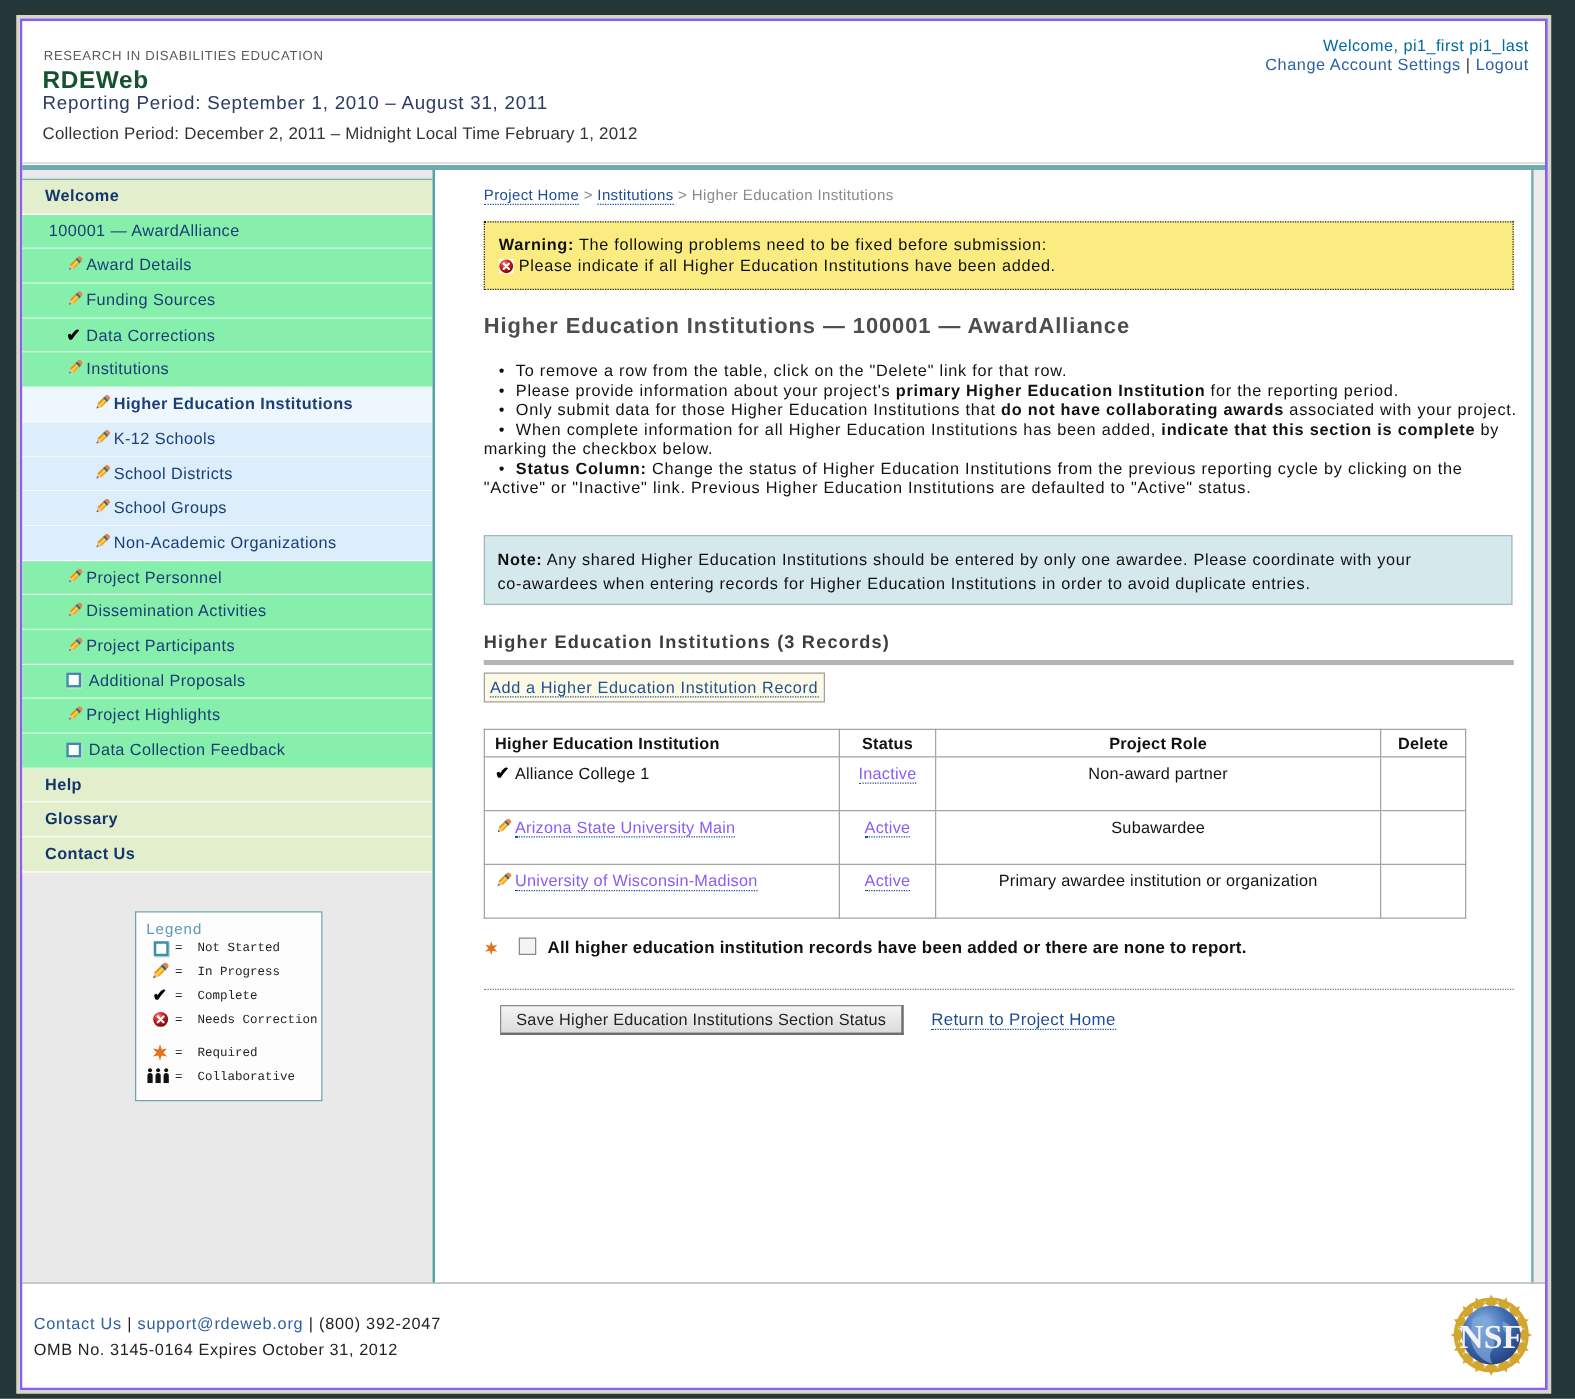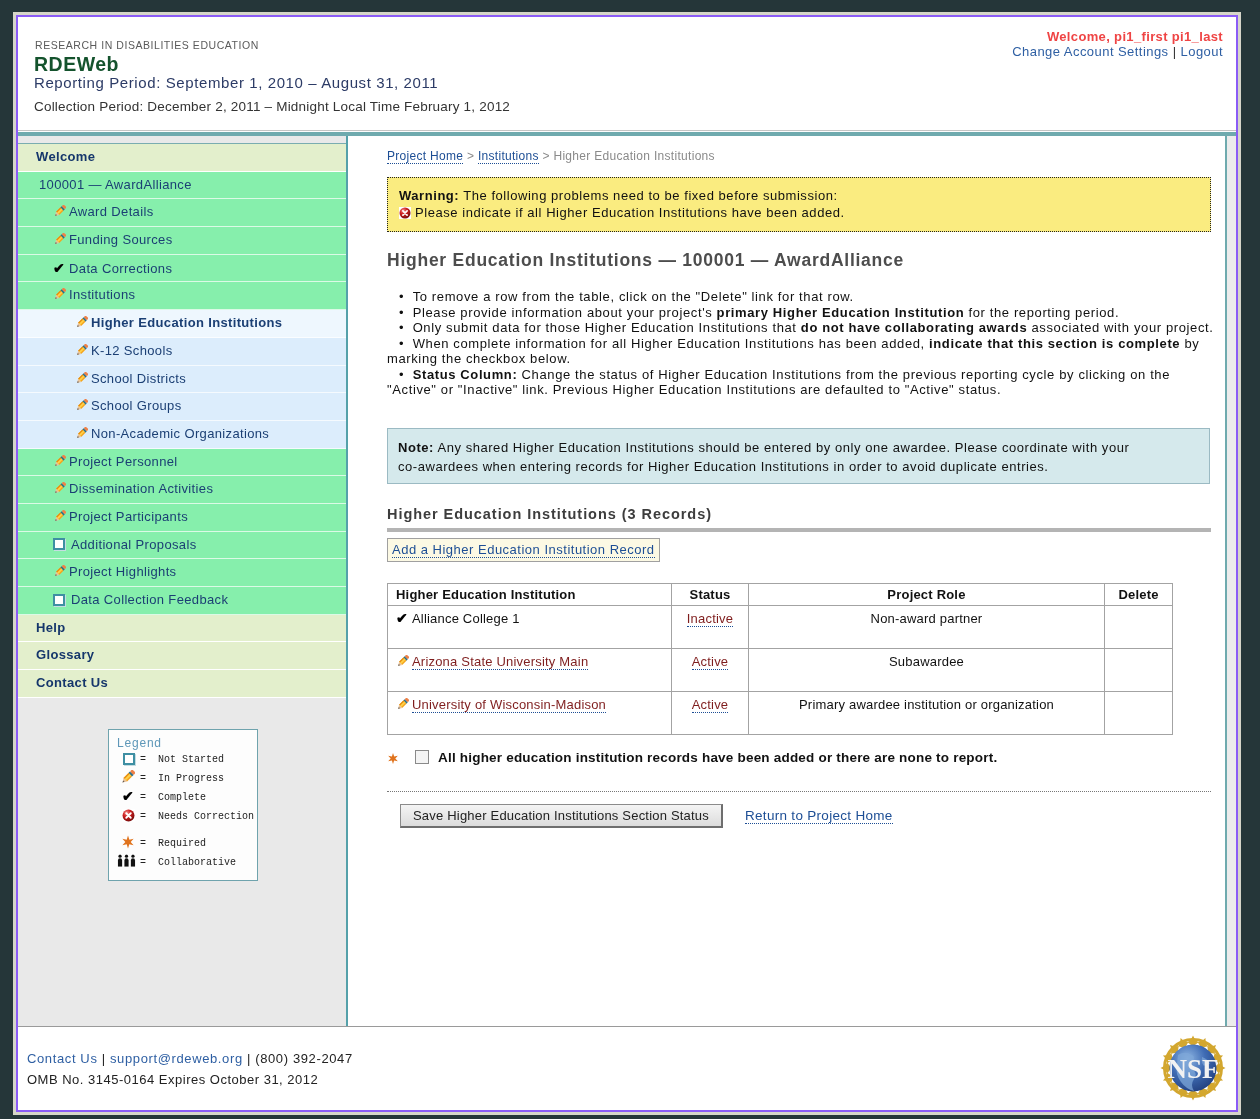--- a/index.html
+++ b/index.html
@@ -8,21 +8,21 @@
 .frame{position:absolute;left:13px;top:12px;border:3px solid #d6d6c9;}
 .inner{position:relative;width:1218px;height:1093px;background:#fff;border:2px solid #8b5cf6;}
 
 .hdr{position:absolute;left:0;top:0;width:100%;height:113px;background:#fff;border-bottom:1px solid #c4c4c4;}
 .gap{position:absolute;left:0;top:114px;width:100%;height:1px;background:#fdfdfd;}
 .teal{position:absolute;left:0;top:115px;width:100%;height:4px;background:#6faaae;}
 .h-kicker{position:absolute;left:17px;top:22px;font-size:10.5px;letter-spacing:.55px;color:#5a5a5a;}
 .h-logo{position:absolute;left:16px;top:36px;font-size:19.5px;font-weight:bold;color:#14532d;letter-spacing:.5px;}
 .h-rep{position:absolute;left:16px;top:57px;font-size:15px;color:#2c3b66;letter-spacing:.6px;}
 .h-coll{position:absolute;left:16px;top:82px;font-size:13.5px;color:#333;letter-spacing:.2px;}
-.h-wel{position:absolute;right:13px;top:11.5px;font-size:13px;color:#ef4444;text-align:right;letter-spacing:.35px;font-weight:bold;}
+.h-wel{position:absolute;right:13px;top:11.5px;font-size:13px;color:#0369a1;text-align:right;letter-spacing:.35px;}
 .h-links{position:absolute;right:13px;top:26.5px;font-size:13px;text-align:right;letter-spacing:.45px;}
 a.lnk{color:#2e5fa3;text-decoration:none;}
 
 .bodyrow{position:absolute;left:0;top:119px;width:100%;height:890px;}
 .botline{position:absolute;left:0;top:1009px;width:100%;height:1px;background:#9a9a9a;}
 .sidebar{position:absolute;left:0;top:0;width:328px;height:890px;background:#e9e9e9;}
 .sdiv{position:absolute;left:328px;top:0;width:2px;height:890px;background:#55a1aa;}
 .content{position:absolute;left:330px;top:0;width:877px;height:890px;background:#fff;}
 .rline{position:absolute;left:1207px;top:0;width:2px;height:890px;background:#6faaae;}
 .gutter{position:absolute;left:1209px;top:0;width:9px;height:890px;background:#ececec;}
@@ -66,21 +66,21 @@
 .addbtn a{color:#1d4e95;text-decoration:none;border-bottom:1px dotted #1d4e95;}
 table.t{position:absolute;left:39px;top:447px;border-collapse:collapse;font-size:13px;color:#111;}
 table.t td,table.t th{border:1px solid #a3a3a3;padding:0 8px;letter-spacing:.2px;}
 table.t th{height:21px;font-size:13px;}
 table.t td{height:24px;padding-bottom:18px;}
 th.c1{width:267px;text-align:left;}
 th.c2{width:60px;}
 th.c3{width:339px;}
 th.c4{width:51px;}
 td.mid{text-align:center;}
-table.t a{color:#7f1d1d;text-decoration:none;border-bottom:1px dotted #1d4e95;margin-top:48px;}
+table.t a{color:#8b5cf6;text-decoration:none;border-bottom:1px dotted #1d4e95;margin-top:48px;}
 .req{position:absolute;left:39px;top:614px;font-size:13.5px;font-weight:bold;color:#111;letter-spacing:.2px;}
 .cb{display:inline-block;width:12px;height:12px;border:1px solid #8a8a8a;background:#f4f4f4;vertical-align:-2px;margin:0 9px 0 16px;}
 .dotted{position:absolute;left:39px;top:655px;width:824px;border-top:1px dotted #777;}
 .saverow{position:absolute;left:52px;top:668px;}
 .savebtn{display:inline-block;background:linear-gradient(#f4f4f4,#dcdcdc);border:1px solid #8b8b8b;border-right:2px solid #6e6e6e;border-bottom:2px solid #6e6e6e;padding:3px 12px;font-size:13px;color:#222;letter-spacing:.2px;}
 .retlink{margin-left:22px;font-size:13.5px;}
 .retlink a{color:#1d4e95;text-decoration:none;border-bottom:1px dotted #1d4e95;letter-spacing:.3px;}
 </style>
 </head>
 <body>

